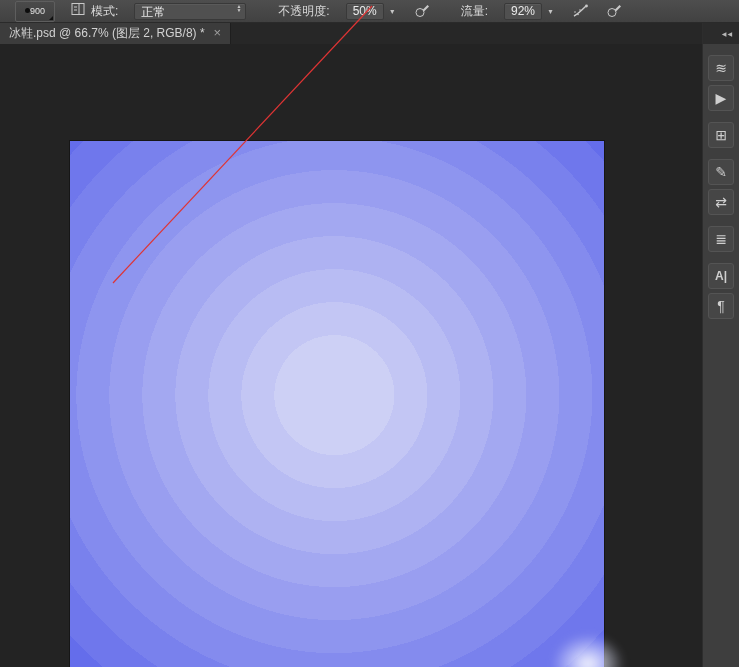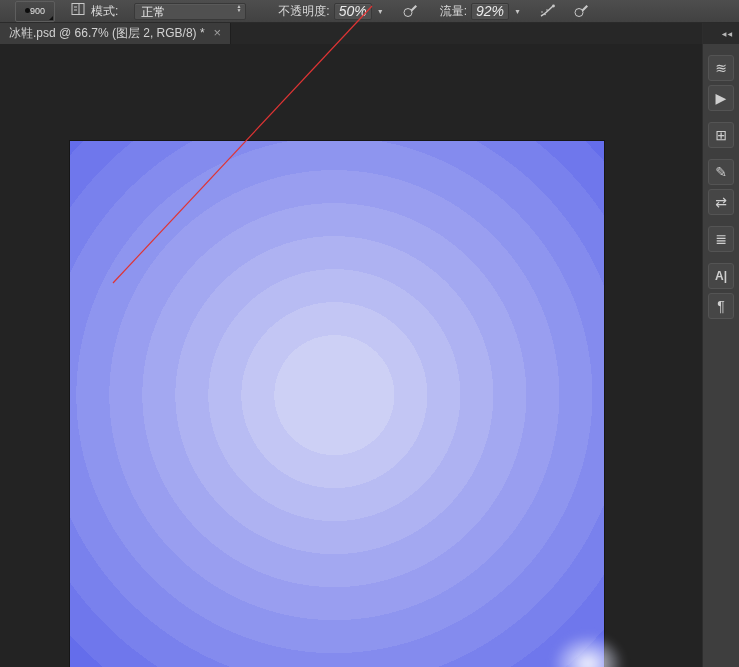--- a/index.html
+++ b/index.html
@@ -34,28 +34,28 @@
   .dropdown {
     margin-left:16px; width:112px; height:17px; box-sizing:border-box;
     background:#505050; border:1px solid #393939; border-radius:2px;
     box-shadow:inset 0 1px 0 rgba(255,255,255,.06);
     display:flex; align-items:flex-start;
   }
   .dropdown-value { flex:1; padding-left:6px; font-size:12px; color:#e6e6e6; }
   .stepper { display:flex; flex-direction:column; align-items:center; margin-right:4px; color:#c9c9c9; font-size:5px; line-height:4px; }
   .ml-opacity { margin-left:32px; }
   .field {
-    margin-left:4px; width:38px; height:17px; box-sizing:border-box;
+    margin-left:16px; width:38px; height:17px; box-sizing:border-box;
     background:#505050; border:1px solid #393939; border-radius:2px;
     box-shadow:inset 0 1px 0 rgba(255,255,255,.06);
-    font-size:14px; color:#eaeaea; display:flex; align-items:center; justify-content:center;font-style:italic;
+    font-size:12px; color:#eaeaea; display:flex; align-items:center; justify-content:center;
   }
   .arrow-btn { margin-left:1px; width:15px; height:17px; display:flex; align-items:center; justify-content:center; color:#c6c6c6; font-size:8px; }
   .icon-btn { margin-left:11px; width:22px; height:18px; display:flex; align-items:center; justify-content:center; }
-  .ml-flow { margin-left:19px; }
+  .ml-flow { margin-left:28px; }
   .icon-btn svg { display:block; }
 
   
   .tab-bar {
     position:absolute; top:22px; left:0; width:739px; height:22px;
     background:#272727; display:flex; z-index:5;
   }
   .doc-tab {
     height:22px; display:flex; align-items:center; gap:9px; padding:0 9px;
     background:#3c3c3c; border-right:1px solid #1e1e1e;

